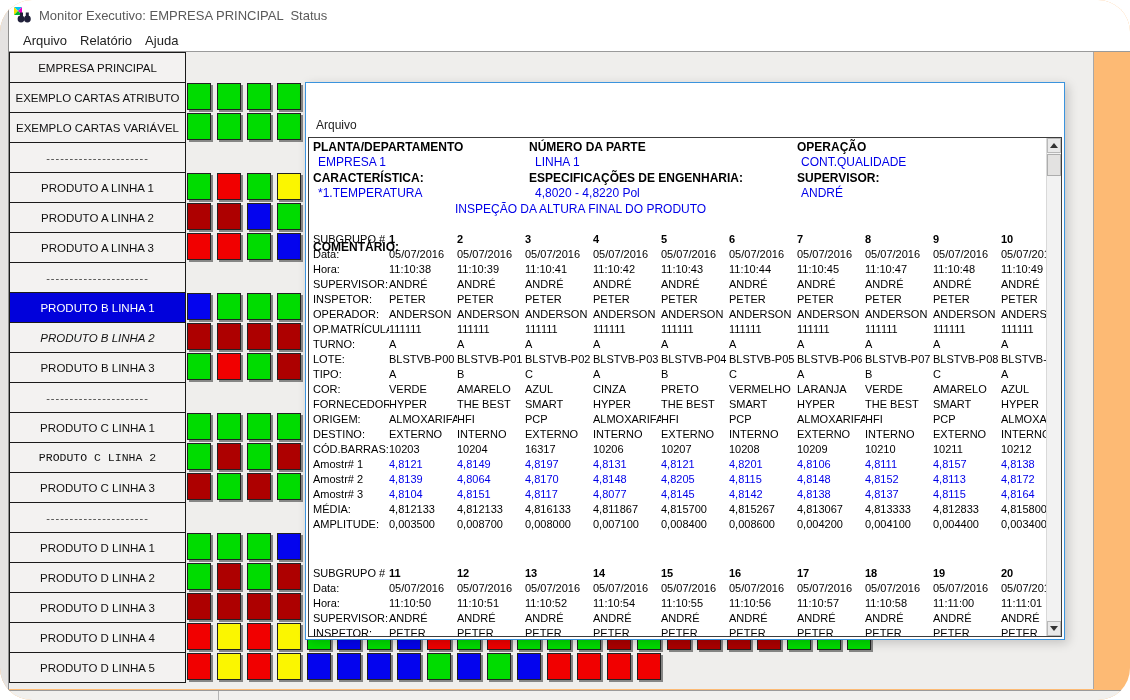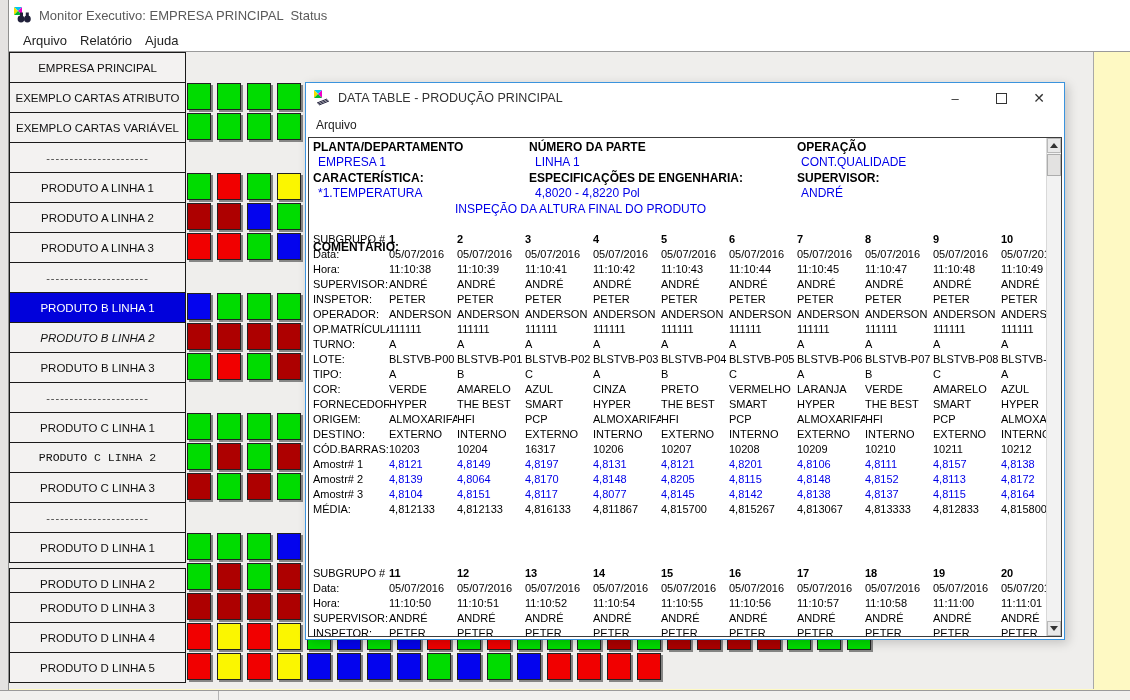--- a/index.html
+++ b/index.html
@@ -1,16 +1,16 @@
 <!DOCTYPE html>
 <html><head>
 <meta charset="utf-8">
 <style>
   html,body{margin:0;padding:0;}
-  .screen{position:relative;width:1130px;height:700px;background:#fef9c3;font-family:"Liberation Sans",sans-serif;overflow:hidden;}
+  .screen{position:relative;width:1130px;height:700px;background:#fdba74;font-family:"Liberation Sans",sans-serif;overflow:hidden;border-radius:32px;}
   .left-strip{position:absolute;left:0;top:0;width:8px;height:690px;background:#e4e2e1;border-right:1px solid #8f8f8f;}
   .topband{position:absolute;left:9px;top:0;width:1121px;height:51px;background:#ffffff;border-bottom:1px solid #9a9a9a;}
   .titlebar{position:absolute;left:9px;top:0;width:1121px;height:30px;display:flex;align-items:center;}
   .app-icon{margin-left:5px;width:17px;height:17px;flex:none;}
   .main-title{margin-left:8px;font-size:13px;color:#5a5a5a;white-space:pre;}
   .menubar{position:absolute;left:9px;top:30px;width:1121px;height:21px;display:flex;align-items:center;padding-left:14px;column-gap:13px;font-size:13px;color:#222;}
   .menu-item{cursor:default;}
   .content-panel{position:absolute;left:9px;top:52px;width:1084px;height:637px;background:#efeeec;border-right:1px solid #a8a8a8;}
   .statusbar{position:absolute;left:0;top:690px;width:1130px;height:10px;background:#f1f0ee;border-top:1px solid #9a9a9a;}
   .status-sep{position:absolute;left:218px;top:691px;width:1px;height:9px;background:#b5b5b5;}
@@ -139,21 +139,21 @@
       <div class="cell" style="top: 473px; left: 187px; background: rgb(173, 0, 0);"></div>
       <div class="cell" style="top: 473px; left: 217px; background: rgb(0, 220, 0);"></div>
       <div class="cell" style="top: 473px; left: 247px; background: rgb(173, 0, 0);"></div>
       <div class="cell" style="top: 473px; left: 277px; background: rgb(0, 220, 0);"></div>
       <div class="side-btn sep" style="top: 502px;">----------------------</div>
       <div class="side-btn" style="top: 532px;">PRODUTO D LINHA 1</div>
       <div class="cell" style="top: 533px; left: 187px; background: rgb(0, 220, 0);"></div>
       <div class="cell" style="top: 533px; left: 217px; background: rgb(0, 220, 0);"></div>
       <div class="cell" style="top: 533px; left: 247px; background: rgb(0, 220, 0);"></div>
       <div class="cell" style="top: 533px; left: 277px; background: rgb(4, 4, 238);"></div>
-      <div class="side-btn" style="top: 562px; margin-top: 6px;">PRODUTO D LINHA 2</div>
+      <div class="side-btn" style="top: 562px;">PRODUTO D LINHA 2</div>
       <div class="cell" style="top: 563px; left: 187px; background: rgb(0, 220, 0);"></div>
       <div class="cell" style="top: 563px; left: 217px; background: rgb(173, 0, 0);"></div>
       <div class="cell" style="top: 563px; left: 247px; background: rgb(0, 220, 0);"></div>
       <div class="cell" style="top: 563px; left: 277px; background: rgb(173, 0, 0);"></div>
       <div class="side-btn" style="top: 592px;">PRODUTO D LINHA 3</div>
       <div class="cell" style="top: 593px; left: 187px; background: rgb(173, 0, 0);"></div>
       <div class="cell" style="top: 593px; left: 217px; background: rgb(173, 0, 0);"></div>
       <div class="cell" style="top: 593px; left: 247px; background: rgb(173, 0, 0);"></div>
       <div class="cell" style="top: 593px; left: 277px; background: rgb(173, 0, 0);"></div>
       <div class="side-btn" style="top: 622px;">PRODUTO D LINHA 4</div>
@@ -193,35 +193,20 @@
       <div class="cell" style="top: 653px; left: 457px; background: rgb(4, 4, 238);"></div>
       <div class="cell" style="top: 653px; left: 487px; background: rgb(0, 220, 0);"></div>
       <div class="cell" style="top: 653px; left: 517px; background: rgb(4, 4, 238);"></div>
       <div class="cell" style="top: 653px; left: 547px; background: rgb(241, 0, 0);"></div>
       <div class="cell" style="top: 653px; left: 577px; background: rgb(241, 0, 0);"></div>
       <div class="cell" style="top: 653px; left: 607px; background: rgb(241, 0, 0);"></div>
       <div class="cell" style="top: 653px; left: 637px; background: rgb(241, 0, 0);"></div>
     </div>
 
   <div class="dialog">
-    <div class="dlg-titlebar">
-      <svg class="dlg-icon" viewBox="0 0 16 16">
-        <polygon points="0,0 8,0 4,4" fill="#00c8f0"></polygon>
-        <polygon points="8,0 8,8 4,4" fill="#f000c8"></polygon>
-        <polygon points="0,0 0,8 4,4" fill="#f0e000"></polygon>
-        <polygon points="0,8 8,8 4,4" fill="#00b830"></polygon>
-        <path d="M3 13 L13 9 M4 14 L14 10 M5 15 L15 11" stroke="#20203a" stroke-width="1" fill="none"></path>
-      </svg>
-      <span class="dlg-title">DATA TABLE - PRODUÇÃO PRINCIPAL</span>
-      <span class="ctrl ctrl-min">–</span>
-      <span class="ctrl ctrl-max">
-          <span class="max-box"></span>
-        </span>
-      <span class="ctrl ctrl-close">✕</span>
-    </div>
     <div class="dlg-menubar" id="dlg-menu">
         <span class="menu-item">Arquivo</span>
       </div>
     <div class="dlg-content" id="dlg-content">
         <div class="tbl" style="top: 428px;">
           <div class="trow boldv">
             <span class="tlabel">SUBGRUPO #</span>
             <span class="tcell">11</span>
             <span class="tcell">12</span>
             <span class="tcell">13</span>
@@ -527,20 +512,33 @@
             <span class="tcell">4,812133</span>
             <span class="tcell">4,816133</span>
             <span class="tcell">4,811867</span>
             <span class="tcell">4,815700</span>
             <span class="tcell">4,815267</span>
             <span class="tcell">4,813067</span>
             <span class="tcell">4,813333</span>
             <span class="tcell">4,812833</span>
             <span class="tcell">4,815800</span>
           </div>
+          <div class="trow">
+            <span class="tlabel">AMPLITUDE:</span>
+            <span class="tcell">0,003500</span>
+            <span class="tcell">0,008700</span>
+            <span class="tcell">0,008000</span>
+            <span class="tcell">0,007100</span>
+            <span class="tcell">0,008400</span>
+            <span class="tcell">0,008600</span>
+            <span class="tcell">0,004200</span>
+            <span class="tcell">0,004100</span>
+            <span class="tcell">0,004400</span>
+            <span class="tcell">0,003400</span>
+          </div>
         </div>
       <div class="vscroll">
         <div class="sb-btn sb-up">
             <div class="tri-up"></div>
           </div>
         <div class="sb-thumb"></div>
         <div class="sb-btn sb-down">
             <div class="tri-down"></div>
           </div>
       </div>

